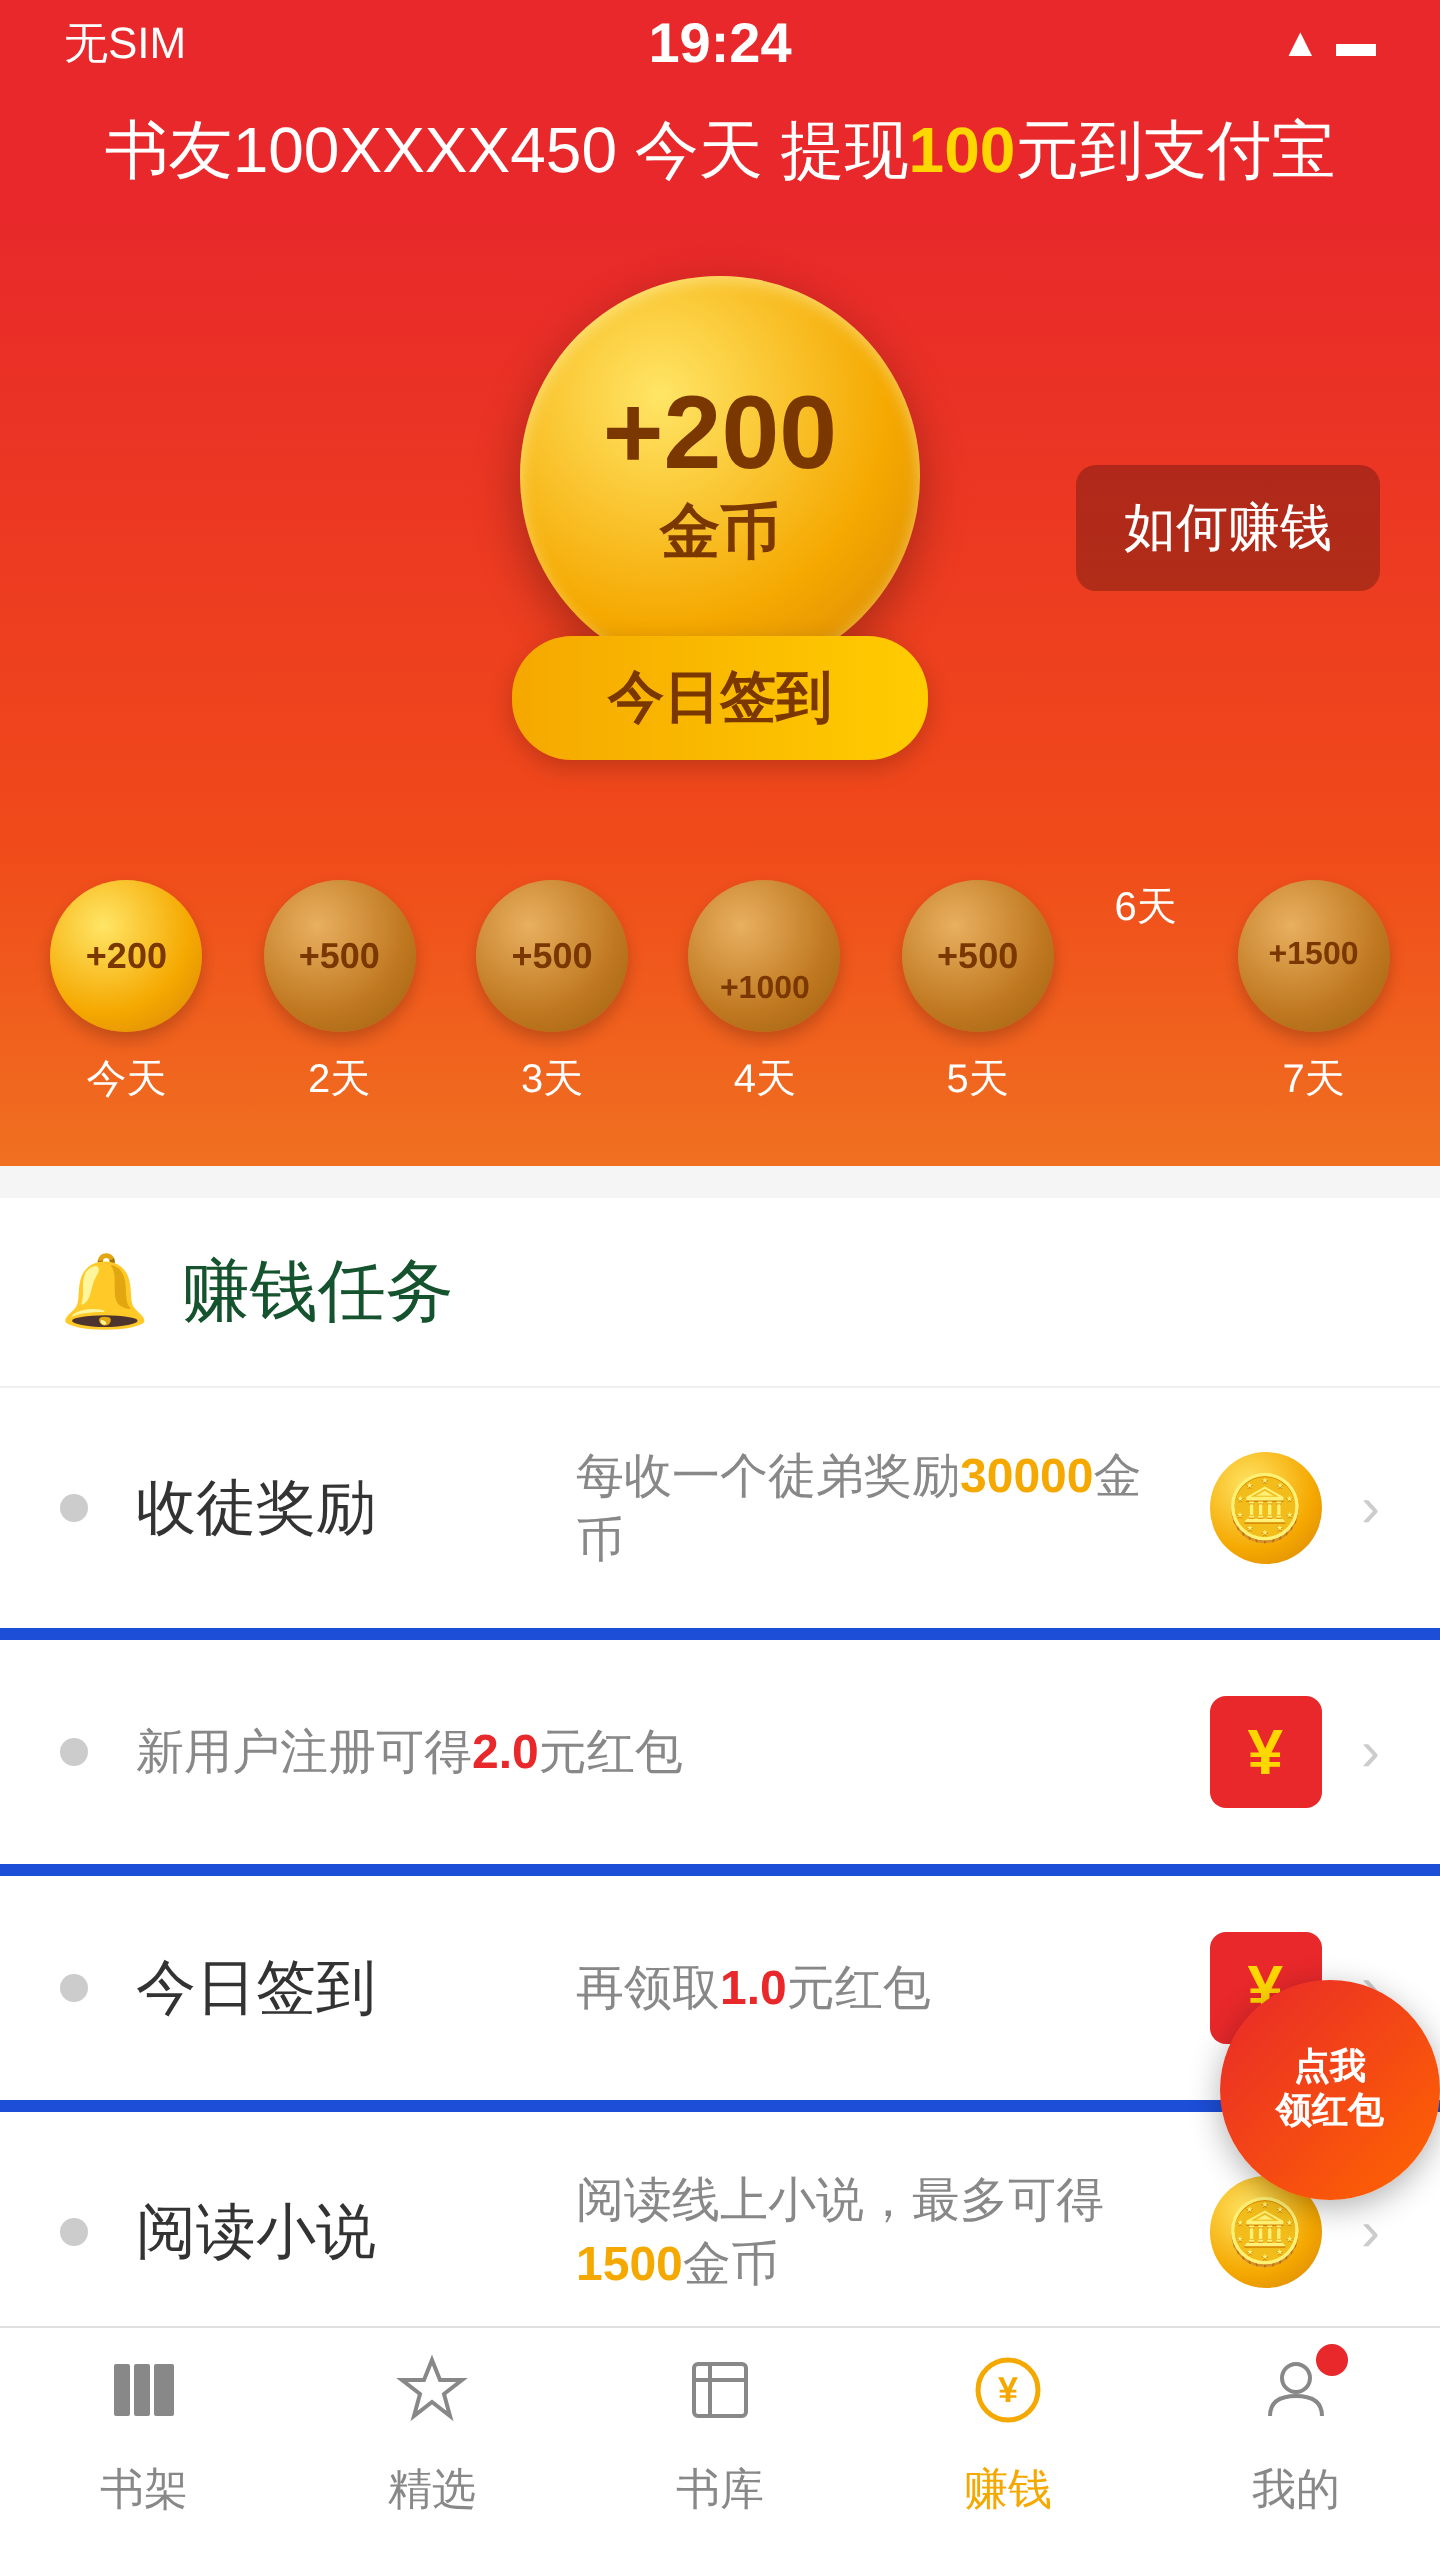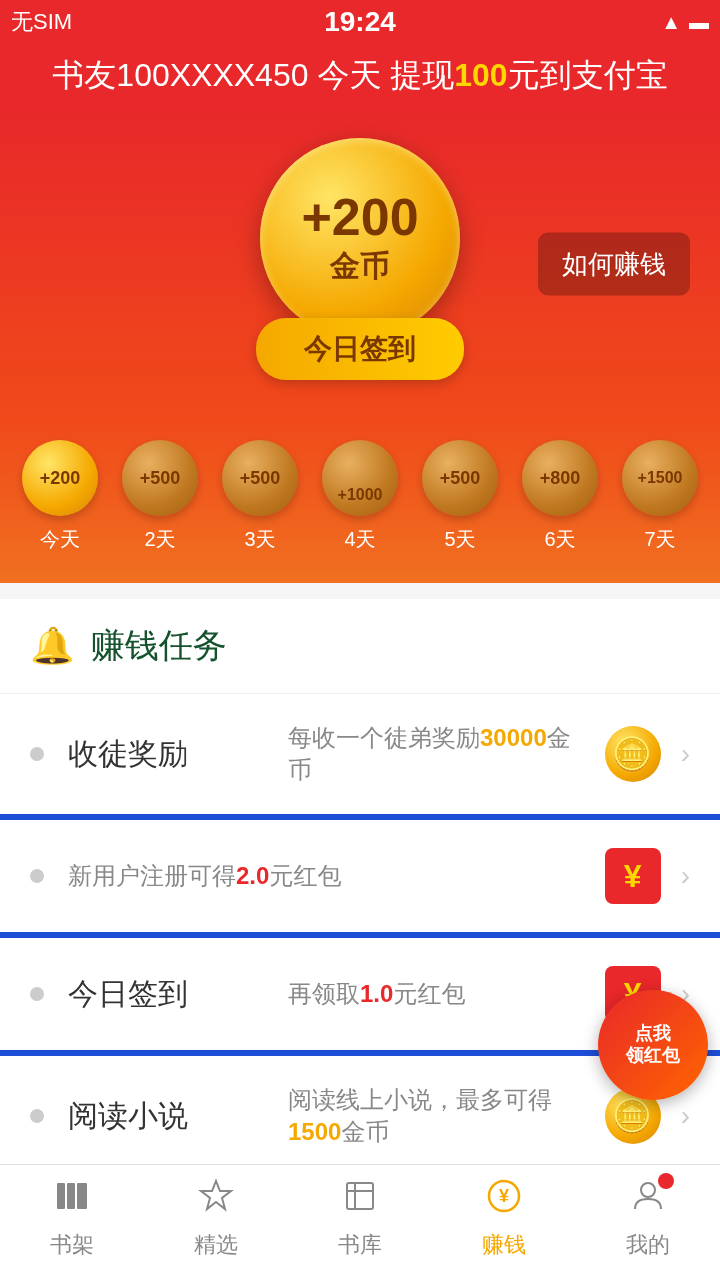--- a/index.html
+++ b/index.html
@@ -11,21 +11,21 @@
       background: #f5f5f5;
       overflow-x: hidden;
     }
 
     
     .status-bar {
       background: #e8282a;
       display: flex;
       justify-content: space-between;
       align-items: center;
-      padding: 10px 11px;
+      padding: 10px 32px;
       height: 44px;
       gap: 43px;
     }
     .status-bar .time {
       font-size: 28px;
       font-weight: 600;
       color: white;
       position: absolute;
       left: 50%;
       transform: translateX(-50%);
@@ -227,21 +227,21 @@
     }
     .task-arrow {
       color: #ccc;
       font-size: 28px;
       margin-left: 8px;
     }
 
     
     .float-btn {
       position: fixed;
-      right: 12px;
+      right: 0;
       bottom: 180px;
       width: 110px;
       height: 110px;
       background: linear-gradient(135deg, #e8282a, #ff6600);
       border-radius: 50%;
       display: flex;
       flex-direction: column;
       align-items: center;
       justify-content: center;
       box-shadow: 0 4px 16px rgba(0,0,0,0.3);
@@ -352,23 +352,20 @@
       </div>
       <span class="streak-label">4天</span>
     </div>
     <div class="streak-item">
       <div class="streak-coin inactive">
         <span style="font-size: 18px; font-weight: bold;">+500</span>
       </div>
       <span class="streak-label">5天</span>
     </div>
     <div class="streak-item">
-      <div class="streak-coin inactive">
-        <span style="font-size: 18px; font-weight: bold;">+800</span>
-      </div>
       <span class="streak-label">6天</span>
     </div>
     <div class="streak-item">
       <div class="streak-coin inactive">
         <span style="font-size: 16px; font-weight: bold;">+1500</span>
       </div>
       <span class="streak-label">7天</span>
     </div>
   </div>
 

